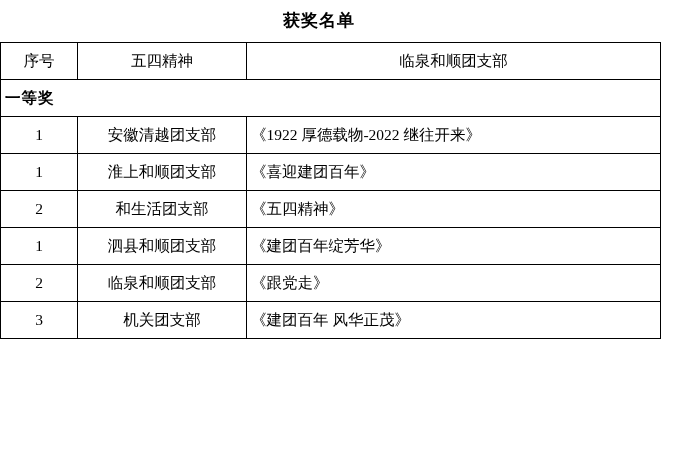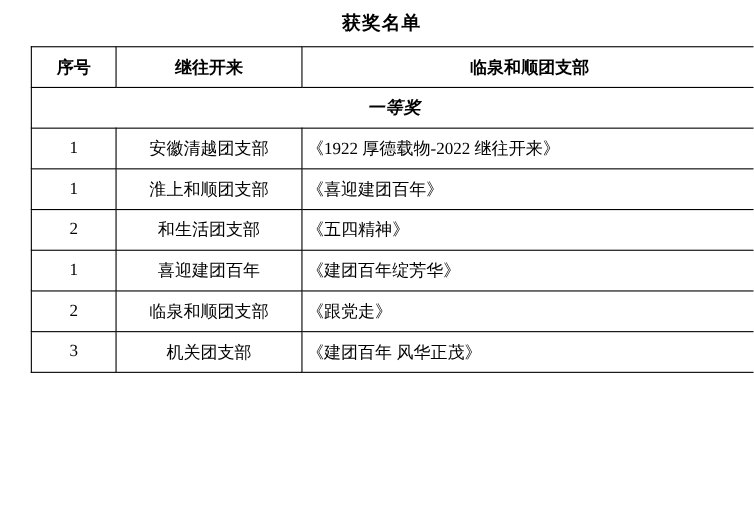--- a/index.html
+++ b/index.html
@@ -12,21 +12,20 @@
     height: 461px;
     font-family: "Liberation Serif", "DejaVu Serif", serif;
     color: #000000;
     overflow: hidden;
   }
   .page {
     position: relative;
     width: 638px;
     height: 461px;
     box-sizing: border-box;
-    margin-left: 28px;
   }
   .doc-title {
     text-align: center;
     font-size: 17px;
     font-weight: bold;
     letter-spacing: 1px;
     padding-top: 9px;
     padding-bottom: 10px;
   }
   table.award-table {
@@ -40,42 +39,41 @@
     height: 36px;
     font-size: 15.5px;
     padding: 0 4px;
     vertical-align: middle;
   }
   .col-no { width: 68px; text-align: center; }
   .col-unit { width: 160px; text-align: center; }
   .col-title { width: 405px; text-align: left; padding-left: 10px; }
   thead td {
     text-align: center;
-    font-weight: bold;
+    font-weight: normal;
     height: 38px;
   }
   td.section {
-    text-align: center;
+    text-align: left;
     font-weight: bold;
     letter-spacing: 1px;
-    font-style: italic;
   }
 </style>
 </head>
 <body>
 
 <div class="page">
 
   <div class="doc-title">获奖名单</div>
 
   <table class="award-table">
     <thead>
       <tr>
         <td class="col-no">序号</td>
-        <td class="col-unit">继往开来</td>
+        <td class="col-unit">五四精神</td>
         <td class="col-title" style="text-align:center;">临泉和顺团支部</td>
       </tr>
     </thead>
     <tbody>
 
       <tr>
         <td class="section" colspan="3">一等奖</td>
       </tr>
       <tr>
         <td class="col-no">1</td>
@@ -89,21 +87,21 @@
         <td class="col-title">《喜迎建团百年》</td>
       </tr>
       <tr>
         <td class="col-no">2</td>
         <td class="col-unit">和生活团支部</td>
         <td class="col-title">《五四精神》</td>
       </tr>
 
       <tr>
         <td class="col-no">1</td>
-        <td class="col-unit">喜迎建团百年</td>
+        <td class="col-unit">泗县和顺团支部</td>
         <td class="col-title">《建团百年绽芳华》</td>
       </tr>
       <tr>
         <td class="col-no">2</td>
         <td class="col-unit">临泉和顺团支部</td>
         <td class="col-title">《跟党走》</td>
       </tr>
       <tr>
         <td class="col-no">3</td>
         <td class="col-unit">机关团支部</td>

